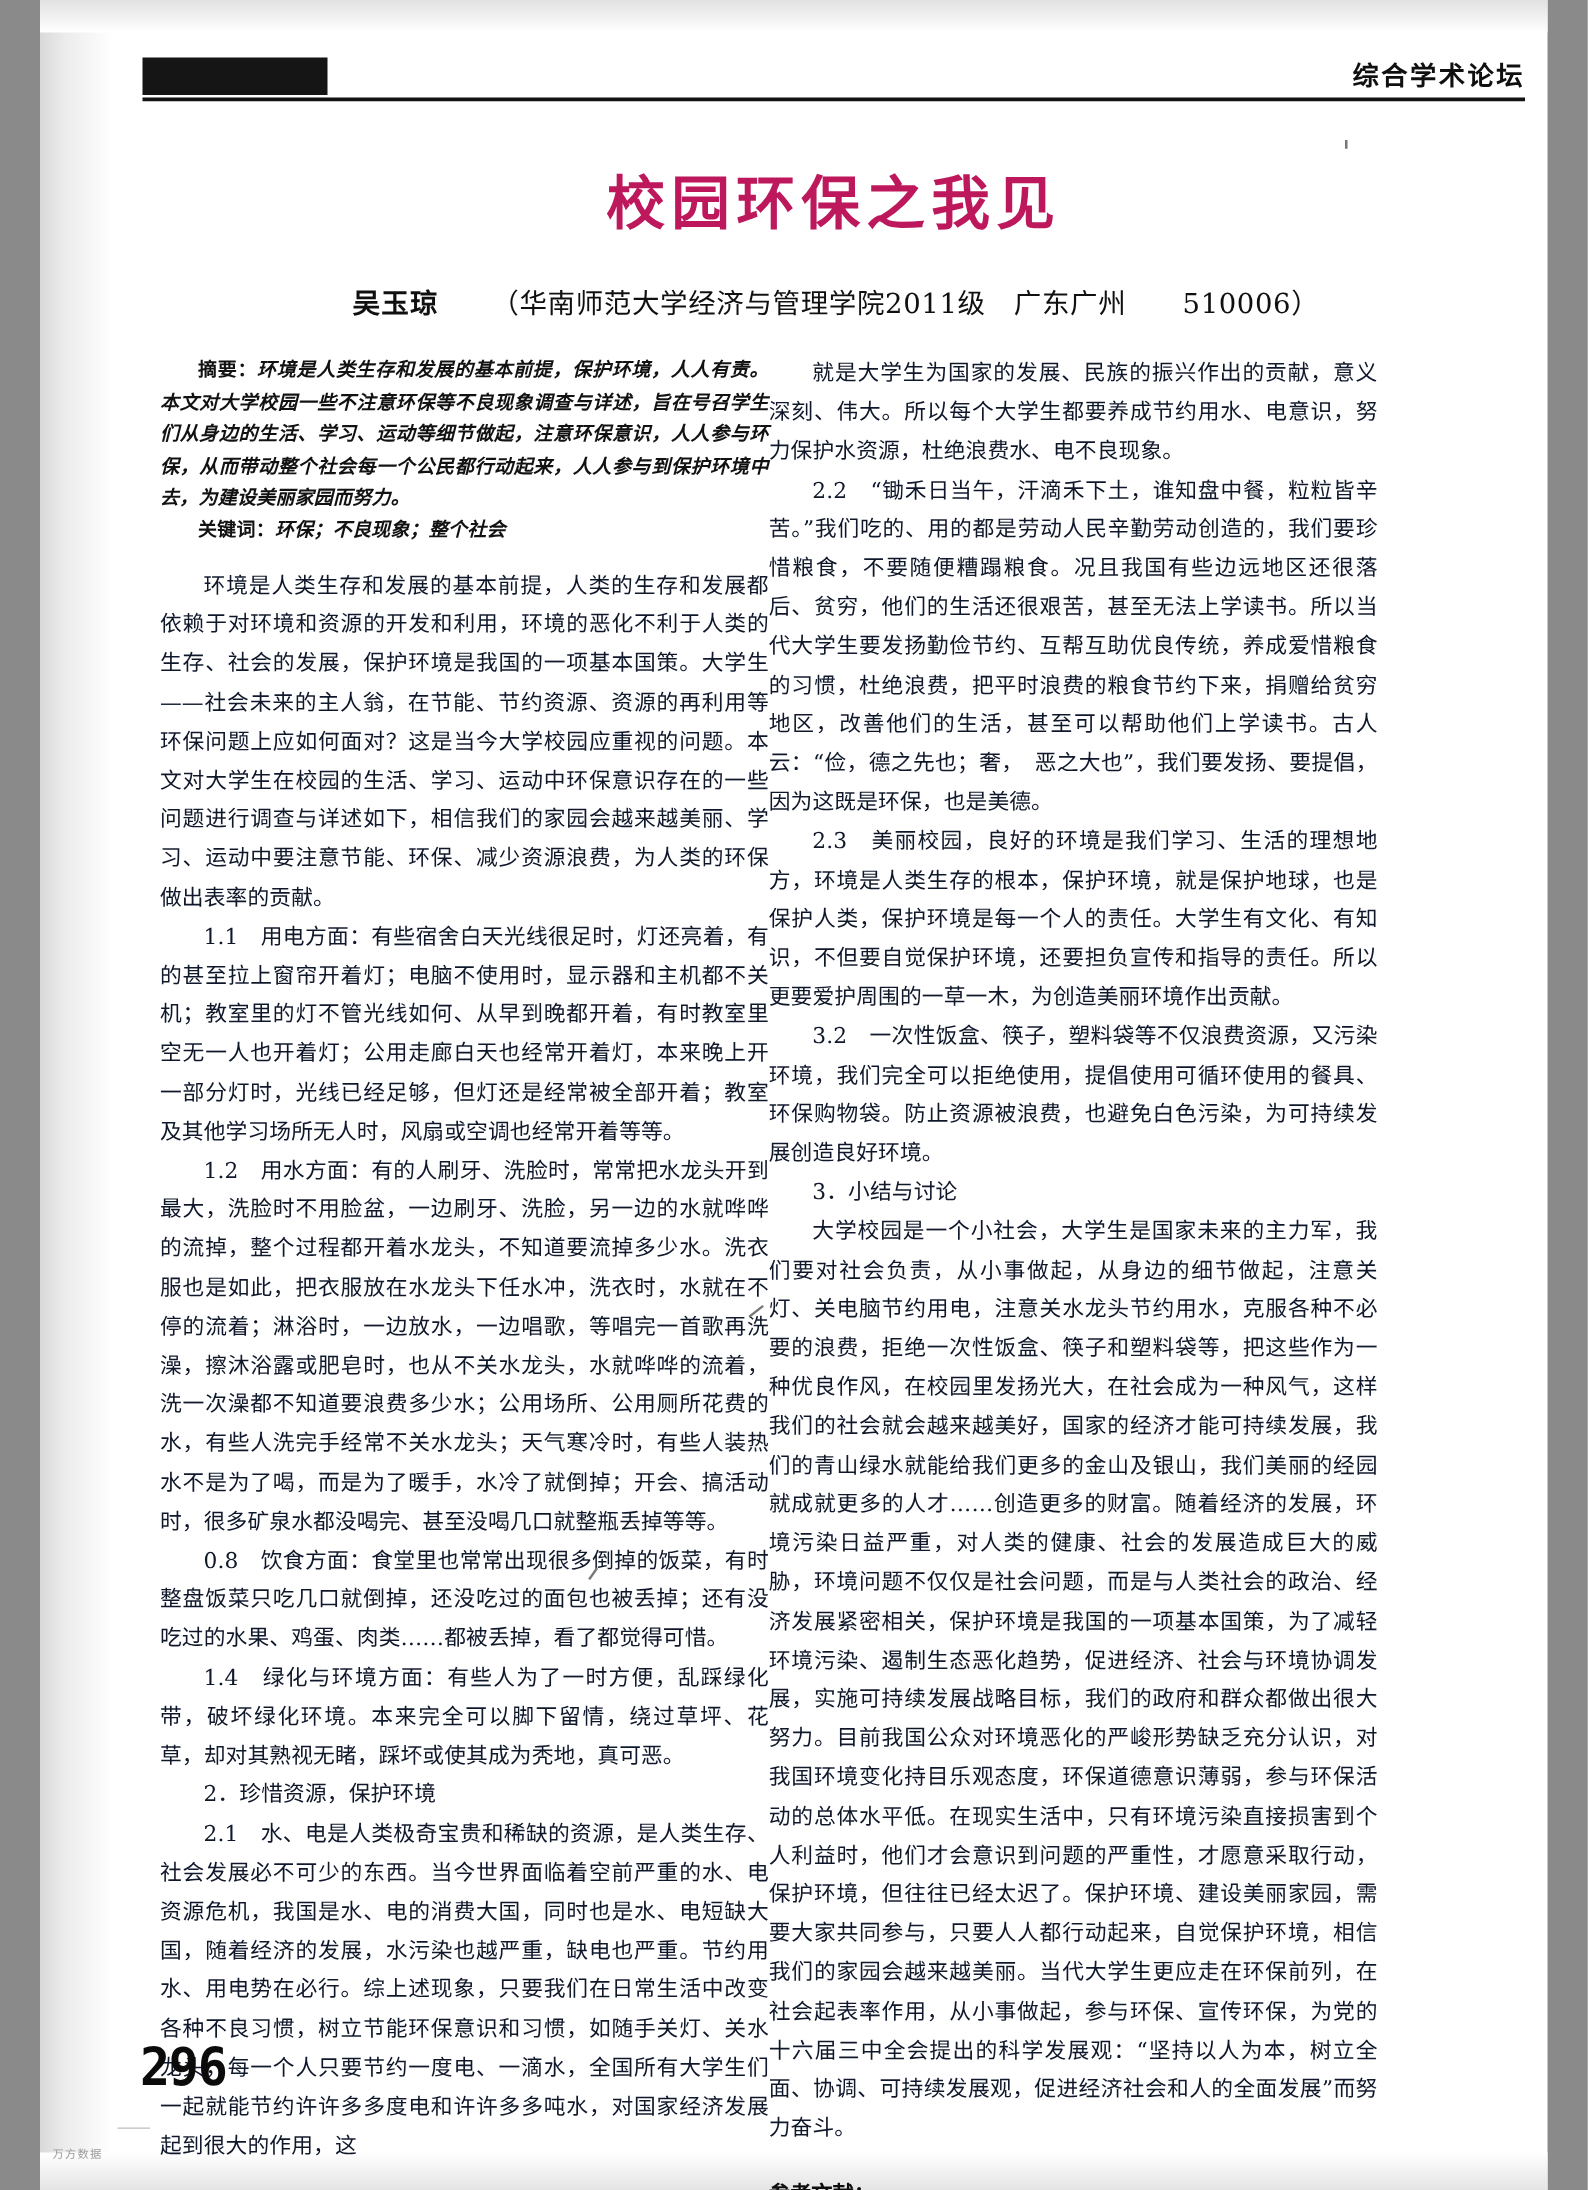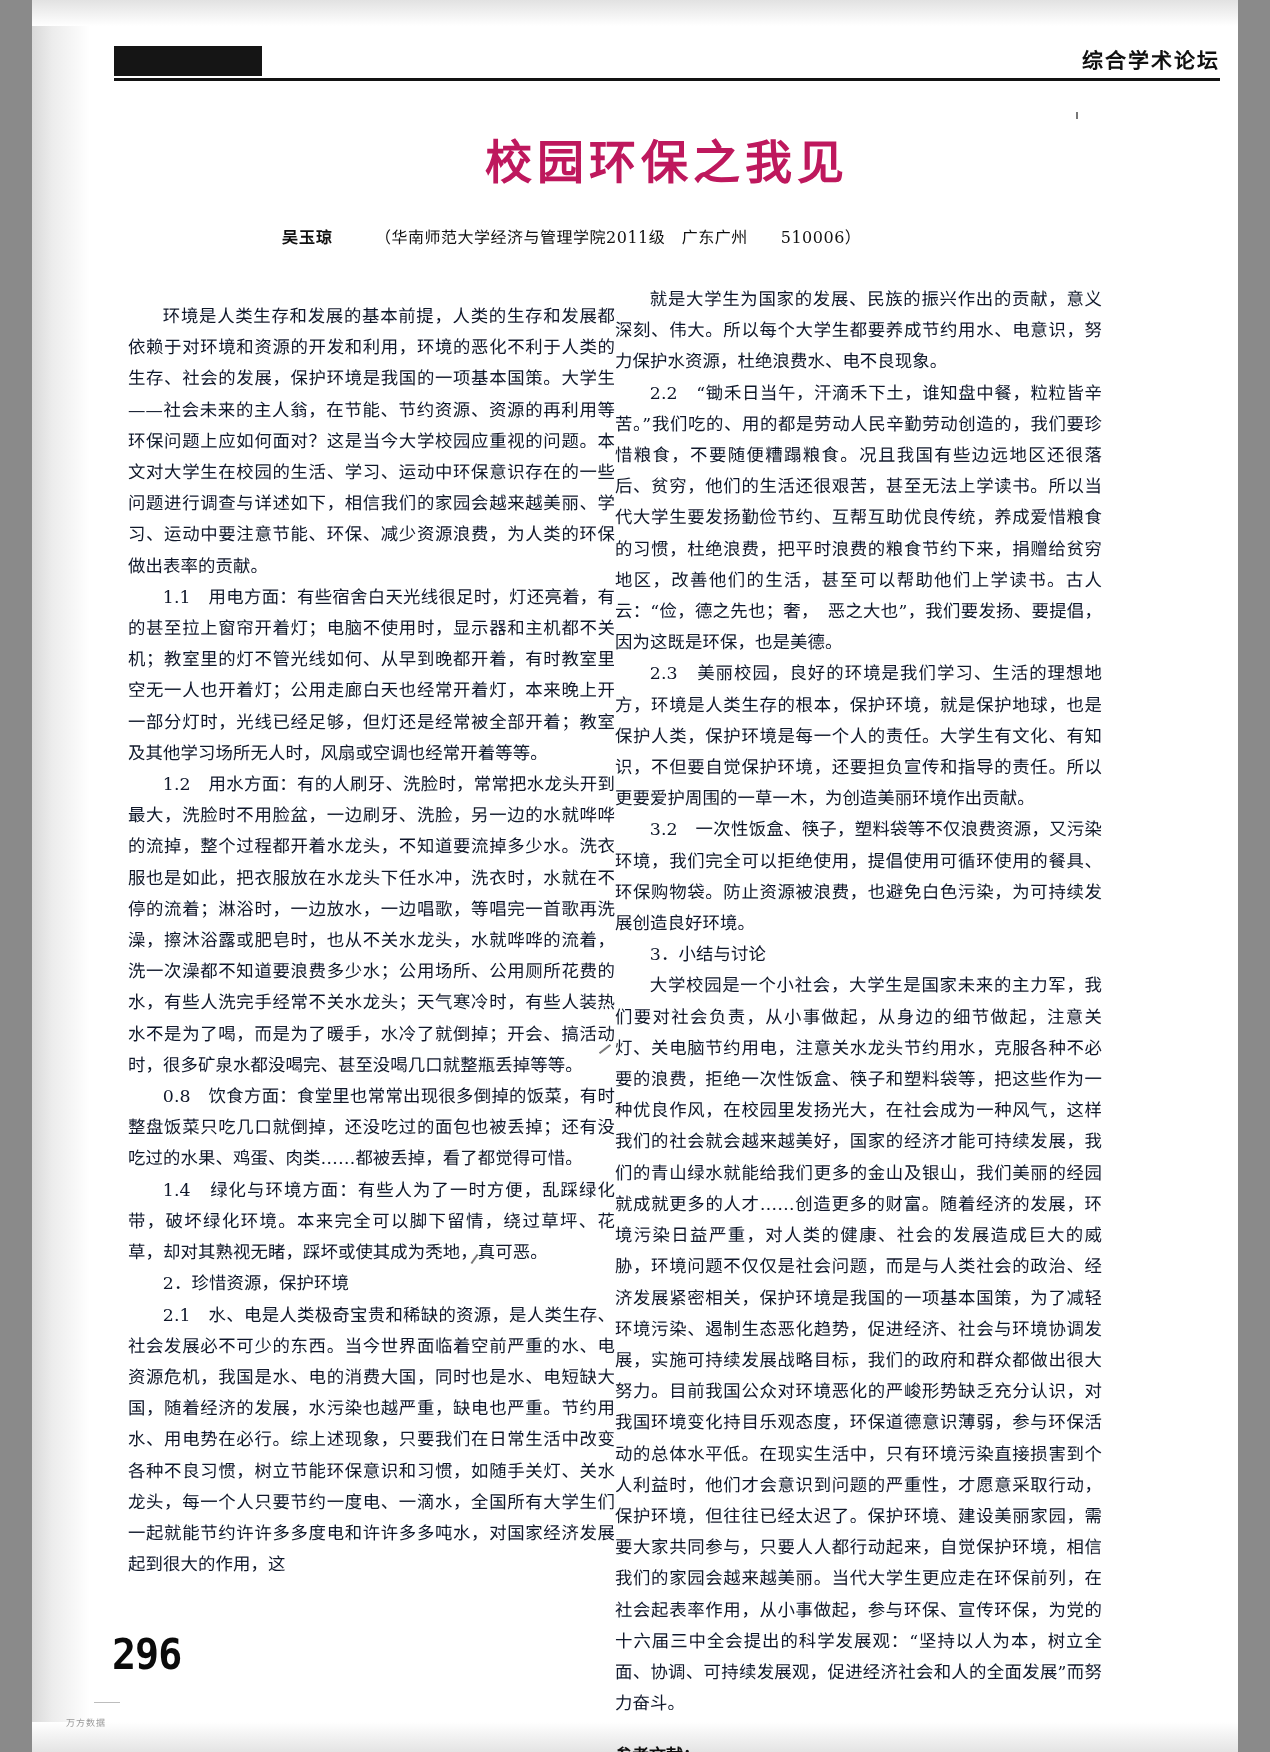--- a/index.html
+++ b/index.html
@@ -66,21 +66,21 @@
     font-family:"DejaVu Sans","Liberation Sans",sans-serif;
     font-size:47px;
     font-weight:700;
     letter-spacing:5px;
     color:#be185d;
   }
   .byline{
     position:absolute;
     left:250px; top:224px;
     font-family:"DejaVu Serif","Liberation Serif",serif;
-    font-size:16px;
+    font-size:22px;
     color:#101010;
     white-space:nowrap;
   }
   .byline .author{font-weight:700;letter-spacing:1px;}
   .byline .affil{margin-left:42px;letter-spacing:0.5px;}
 
   
   .col{
     position:absolute;
     top:284px;
@@ -140,21 +140,20 @@
     width:26px; height:1px;
     background:#bdbdbd;
   }
   .watermark{
     position:absolute;
     left:10px; top:1716px;
     font-family:"DejaVu Sans","Liberation Sans",sans-serif;
     font-size:9px;
     color:#9a9a9a;
     letter-spacing:1px;
-    margin-left:24px;
   }
 
   
   .speck{position:absolute;background:#777;pointer-events:none;}
   .speck.s1{left:566px;top:1048px;width:14px;height:2px;transform:rotate(-38deg);}
   .speck.s2{left:437px;top:1258px;width:11px;height:2px;transform:rotate(-55deg);}
   .speck.s3{left:1044px;top:112px;width:2px;height:7px;}
 </style>
 </head>
 <body>
@@ -172,20 +171,24 @@
   </div>
 
   <div class="doc-title">校园环保之我见</div>
 
   <div class="byline">
     <span class="author">吴玉琼</span><span class="affil">（华南师范大学经济与管理学院2011级　广东广州　　510006）</span>
   </div>
 
   <div class="col col-left">
 
+    <div class="abstract">
+      <p><span class="lbl">摘要：</span><span>环境是人类生存和发展的基本前提，保护环境，人人有责。本文对大学校园一些不注意环保等不良现象调查与详述，旨在号召学生们从身边的生活、学习、运动等细节做起，注意环保意识，人人参与环保，从而带动整个社会每一个公民都行动起来，人人参与到保护环境中去，为建设美丽家园而努力。</span></p>
+      <p class="kw"><span class="lbl">关键词：</span><span>环保；不良现象；整个社会</span></p>
+    </div>
 
     <div class="body-text">
       <p class="gap-before">环境是人类生存和发展的基本前提，人类的生存和发展都依赖于对环境和资源的开发和利用，环境的恶化不利于人类的生存、社会的发展，保护环境是我国的一项基本国策。大学生——社会未来的主人翁，在节能、节约资源、资源的再利用等环保问题上应如何面对？这是当今大学校园应重视的问题。本文对大学生在校园的生活、学习、运动中环保意识存在的一些问题进行调查与详述如下，相信我们的家园会越来越美丽、学习、运动中要注意节能、环保、减少资源浪费，为人类的环保做出表率的贡献。</p>
       <p>1.1　用电方面：有些宿舍白天光线很足时，灯还亮着，有的甚至拉上窗帘开着灯；电脑不使用时，显示器和主机都不关机；教室里的灯不管光线如何、从早到晚都开着，有时教室里空无一人也开着灯；公用走廊白天也经常开着灯，本来晚上开一部分灯时，光线已经足够，但灯还是经常被全部开着；教室及其他学习场所无人时，风扇或空调也经常开着等等。</p>
       <p>1.2　用水方面：有的人刷牙、洗脸时，常常把水龙头开到最大，洗脸时不用脸盆，一边刷牙、洗脸，另一边的水就哗哗的流掉，整个过程都开着水龙头，不知道要流掉多少水。洗衣服也是如此，把衣服放在水龙头下任水冲，洗衣时，水就在不停的流着；淋浴时，一边放水，一边唱歌，等唱完一首歌再洗澡，擦沐浴露或肥皂时，也从不关水龙头，水就哗哗的流着，洗一次澡都不知道要浪费多少水；公用场所、公用厕所花费的水，有些人洗完手经常不关水龙头；天气寒冷时，有些人装热水不是为了喝，而是为了暖手，水冷了就倒掉；开会、搞活动时，很多矿泉水都没喝完、甚至没喝几口就整瓶丢掉等等。</p>
       <p>0.8　饮食方面：食堂里也常常出现很多倒掉的饭菜，有时整盘饭菜只吃几口就倒掉，还没吃过的面包也被丢掉；还有没吃过的水果、鸡蛋、肉类……都被丢掉，看了都觉得可惜。</p>
       <p>1.4　绿化与环境方面：有些人为了一时方便，乱踩绿化带，破坏绿化环境。本来完全可以脚下留情，绕过草坪、花草，却对其熟视无睹，踩坏或使其成为秃地，真可恶。</p>
       <p>2．珍惜资源，保护环境</p>
       <p>2.1　水、电是人类极奇宝贵和稀缺的资源，是人类生存、社会发展必不可少的东西。当今世界面临着空前严重的水、电资源危机，我国是水、电的消费大国，同时也是水、电短缺大国，随着经济的发展，水污染也越严重，缺电也严重。节约用水、用电势在必行。综上述现象，只要我们在日常生活中改变各种不良习惯，树立节能环保意识和习惯，如随手关灯、关水龙头，每一个人只要节约一度电、一滴水，全国所有大学生们一起就能节约许许多多度电和许许多多吨水，对国家经济发展起到很大的作用，这</p>
     </div>

